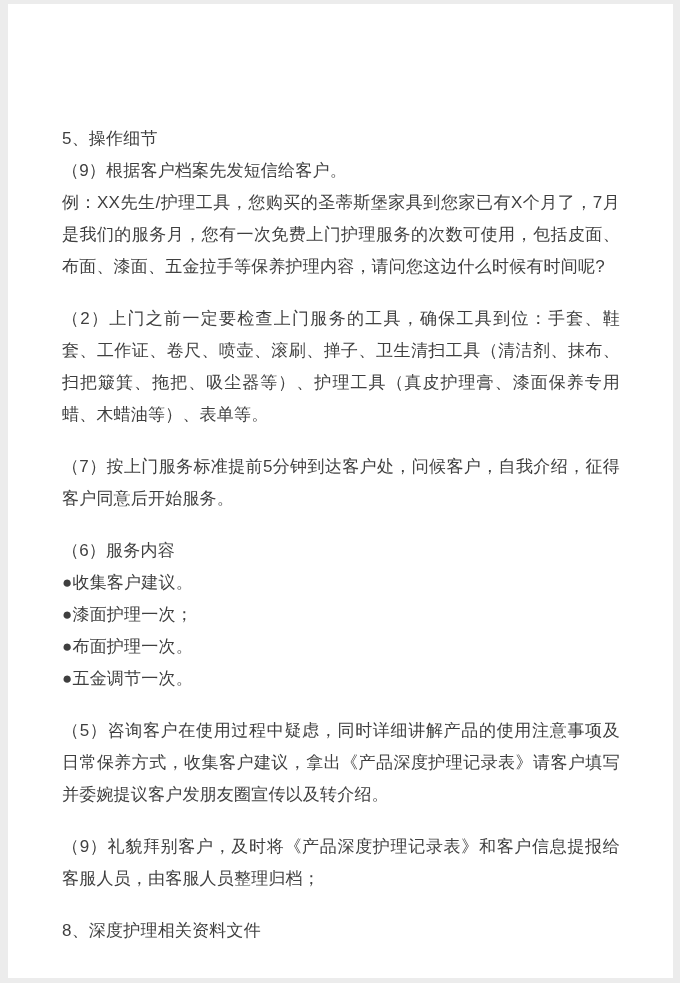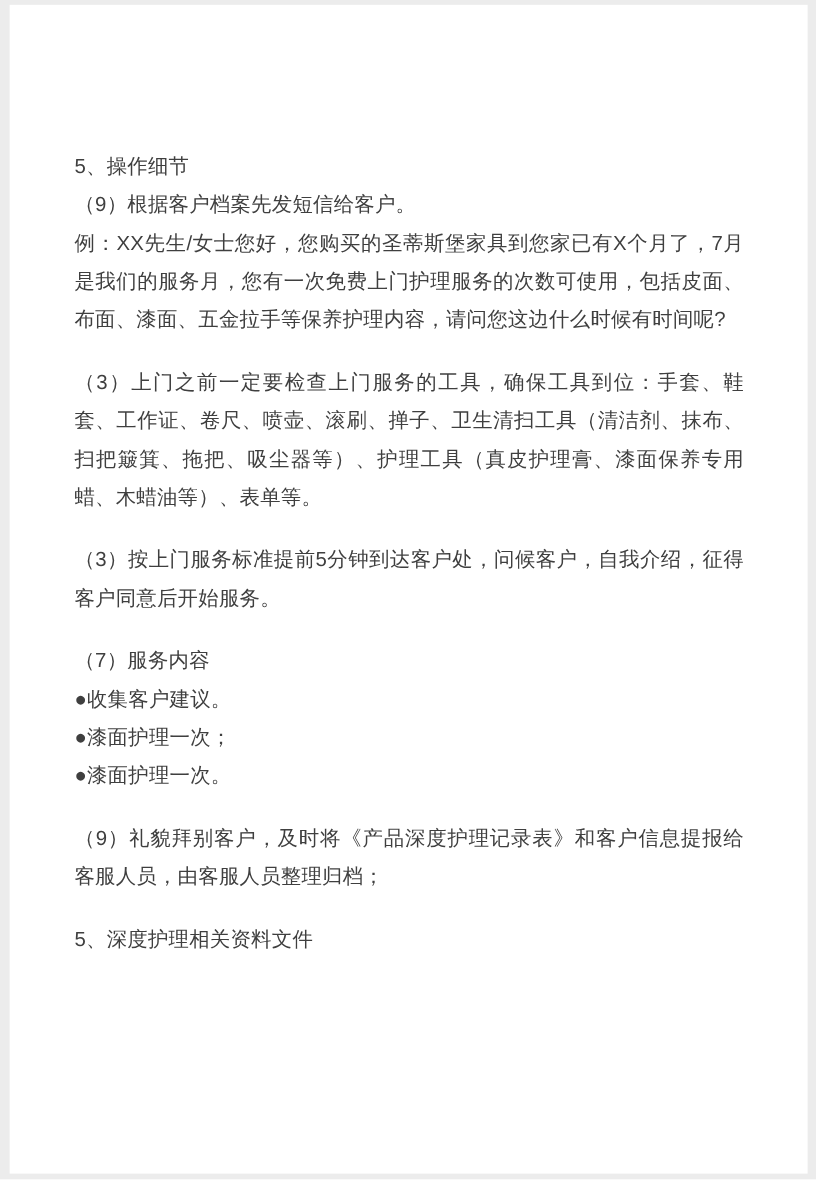--- a/index.html
+++ b/index.html
@@ -45,35 +45,37 @@
 <body>
 
 <div class="viewport">
   <div class="page">
     <div class="content">
 
       <p>5、操作细节</p>
 
       <p>（9）根据客户档案先发短信给客户。</p>
 
-      <p>例：XX先生/女士您好，您购买的圣蒂斯堡家具到您家已有X个月了，7月是我们的服务月，您有一次免费上门护理服务的次数可使用，包括皮面、布面、漆面、五金拉手等保养护理内容，请问您这边什么时候有时间呢?</p>
+      <p>例：XX先生/护理工具，您购买的圣蒂斯堡家具到您家已有X个月了，7月是我们的服务月，您有一次免费上门护理服务的次数可使用，包括皮面、布面、漆面、五金拉手等保养护理内容，请问您这边什么时候有时间呢?</p>
 
-      <p class="gap">（3）上门之前一定要检查上门服务的工具，确保工具到位：手套、鞋套、工作证、卷尺、喷壶、滚刷、掸子、卫生清扫工具（清洁剂、抹布、扫把簸箕、拖把、吸尘器等）、护理工具（真皮护理膏、漆面保养专用蜡、木蜡油等）、表单等。</p>
+      <p class="gap">（2）上门之前一定要检查上门服务的工具，确保工具到位：手套、鞋套、工作证、卷尺、喷壶、滚刷、掸子、卫生清扫工具（清洁剂、抹布、扫把簸箕、拖把、吸尘器等）、护理工具（真皮护理膏、漆面保养专用蜡、木蜡油等）、表单等。</p>
 
-      <p class="gap">（3）按上门服务标准提前5分钟到达客户处，问候客户，自我介绍，征得客户同意后开始服务。</p>
+      <p class="gap">（7）按上门服务标准提前5分钟到达客户处，问候客户，自我介绍，征得客户同意后开始服务。</p>
 
-      <p class="gap">（7）服务内容</p>
+      <p class="gap">（6）服务内容</p>
 
       <p class="bullet"><span class="marker">●</span><span>收集客户建议。</span></p>
 
       <p class="bullet"><span class="marker">●</span><span>漆面护理一次；</span></p>
 
-      <p class="bullet"><span class="marker">●</span><span>漆面护理一次。</span></p>
+      <p class="bullet"><span class="marker">●</span><span>布面护理一次。</span></p>
 
+      <p class="bullet"><span class="marker">●</span><span>五金调节一次。</span></p>
 
+      <p class="gap">（5）咨询客户在使用过程中疑虑，同时详细讲解产品的使用注意事项及日常保养方式，收集客户建议，拿出《产品深度护理记录表》请客户填写并委婉提议客户发朋友圈宣传以及转介绍。</p>
 
       <p class="gap">（9）礼貌拜别客户，及时将《产品深度护理记录表》和客户信息提报给客服人员，由客服人员整理归档；</p>
 
-      <p class="gap">5、深度护理相关资料文件</p>
+      <p class="gap">8、深度护理相关资料文件</p>
 
     </div>
   </div>
 </div>
 
 </body></html>

